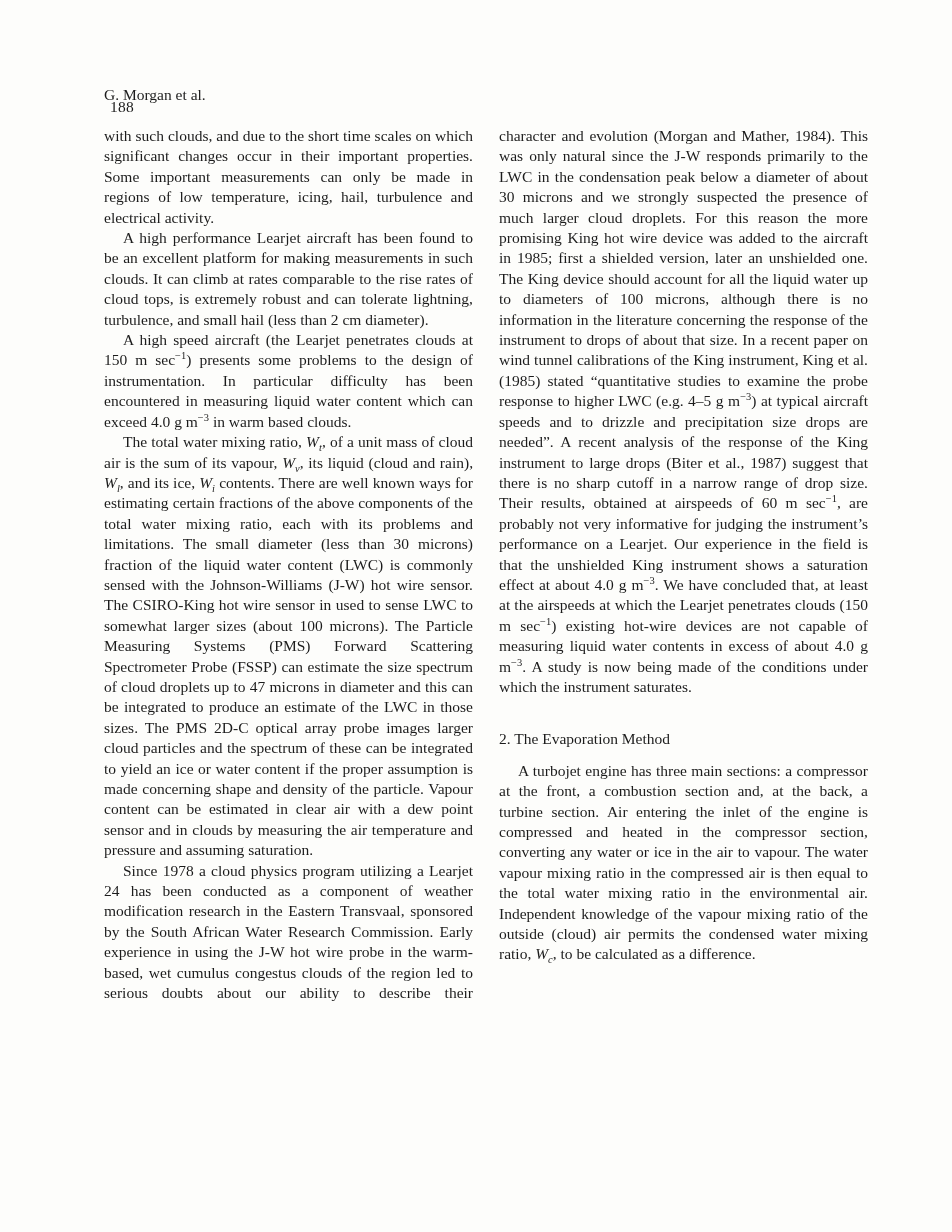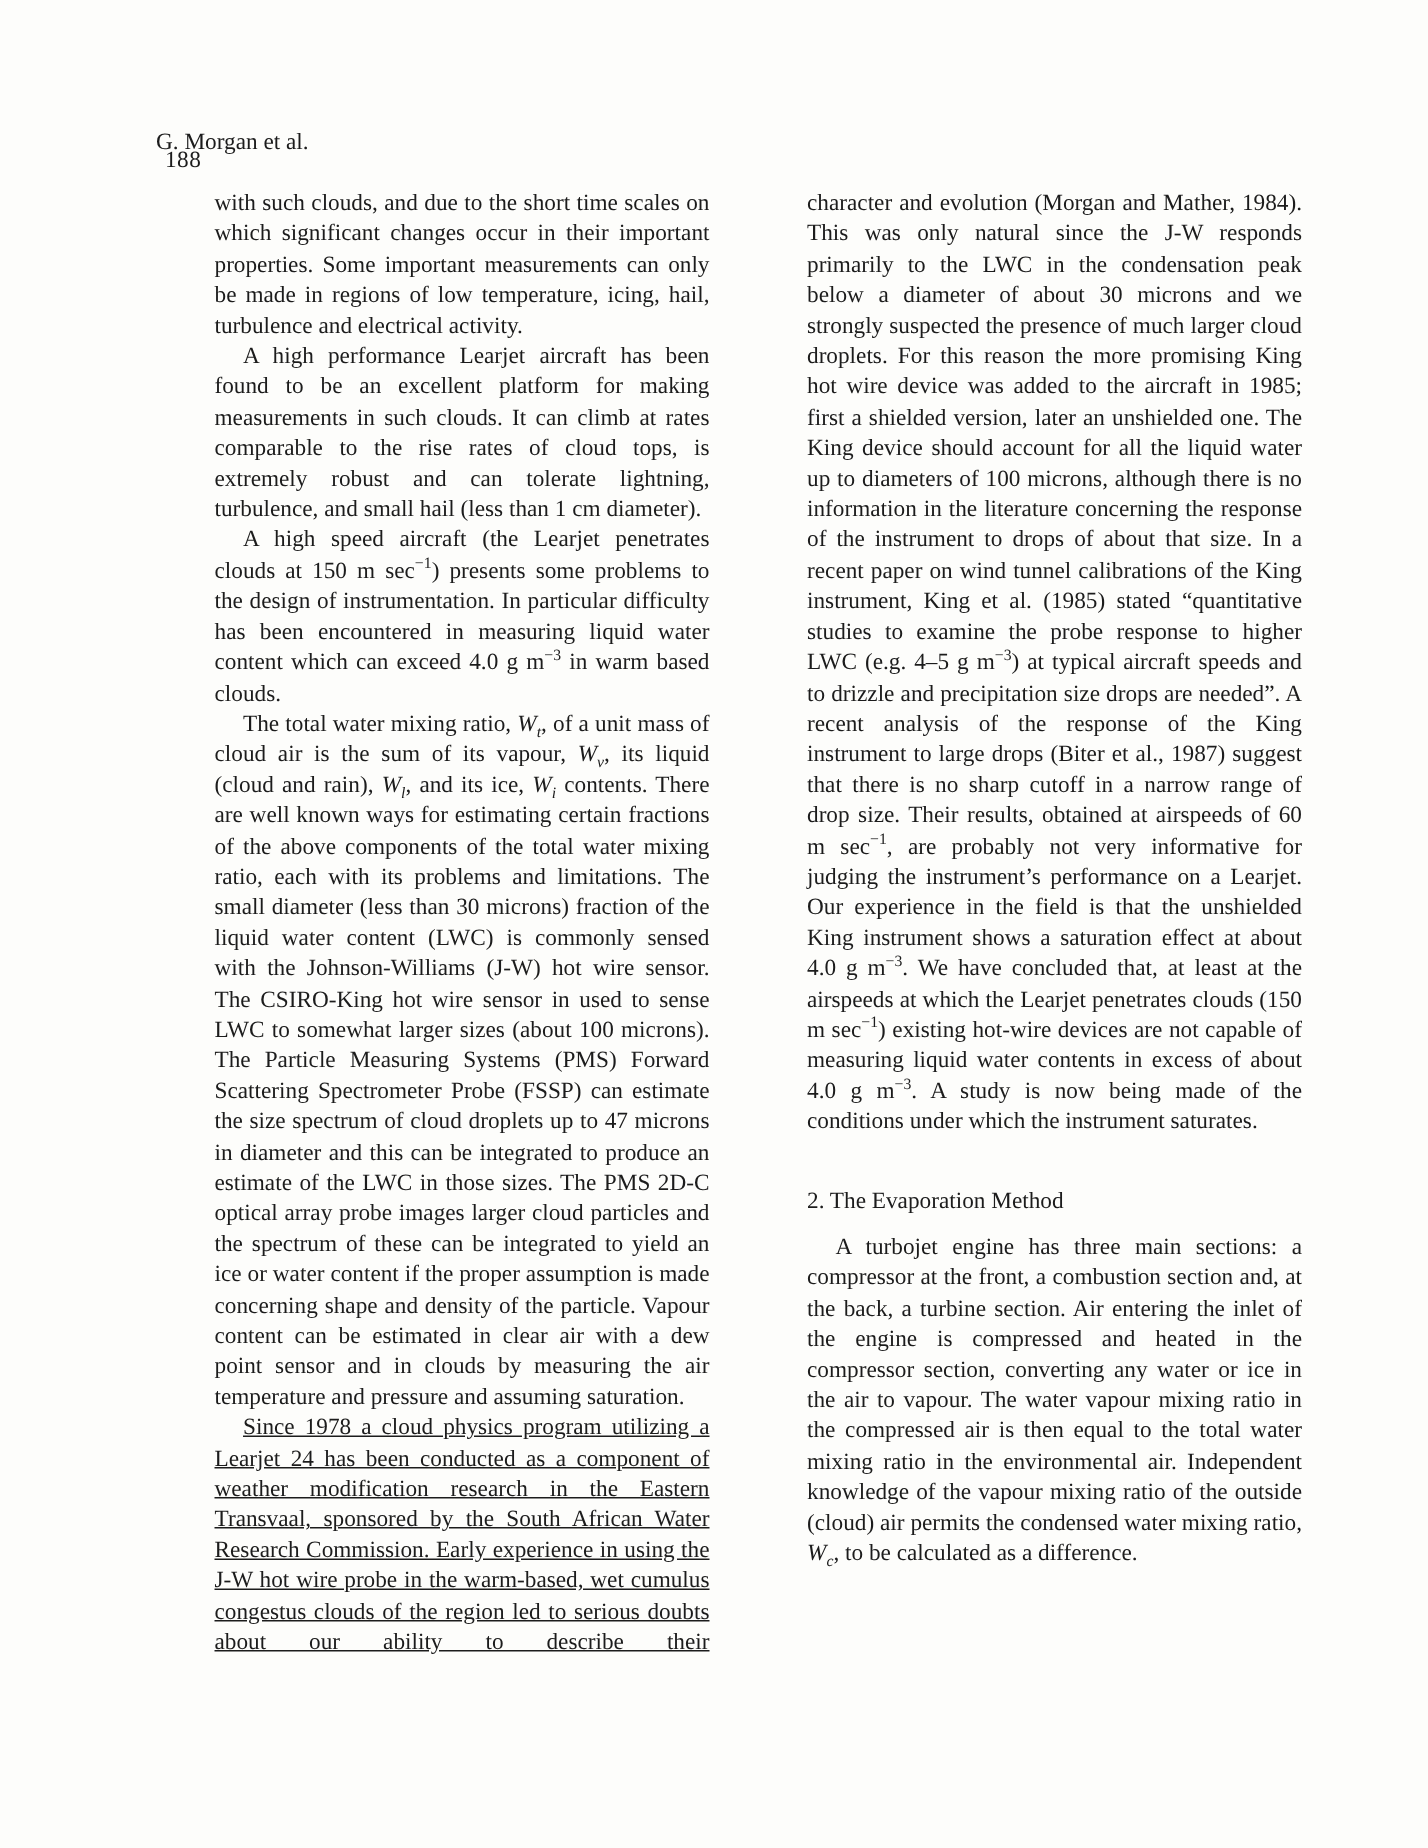--- a/index.html
+++ b/index.html
@@ -32,25 +32,24 @@
     position: absolute;
     top: 126px; left: 104px; width: 764px;
     display: flex;
     gap: 26px;
   }
   .column {
     width: 369px;
     font-size: 15.5px;
     line-height: 20.4px;
     text-align: justify;
-    margin-left: 39px;
   }
   .para { margin: 0; }
   .para.indent { text-indent: 19px; }
-  .para.flushlast { text-align-last: justify; text-decoration: underline; }
+  .para.flushlast { text-align-last: justify; }
   .section-heading {
     margin: 32px 0 11px 0;
     font-size: 15.5px;
     font-weight: 400;
     line-height: 20.4px;
     text-align: left;
   }
   sup {
     font-size: 10.5px;
     line-height: 0;
@@ -70,21 +69,21 @@
 <div class="page">
 
   <div class="running-head-row">
     <span class="page-number">188</span>
     <span class="running-head">G. Morgan et al.</span>
   </div>
 
   <div class="columns">
     <div class="column">
         <p class="para">with such clouds, and due to the short time scales on which significant changes occur in their important properties. Some important measurements can only be made in regions of low temperature, icing, hail, turbulence and electrical activity.</p>
-        <p class="para indent">A high performance Learjet aircraft has been found to be an excellent platform for making measurements in such clouds. It can climb at rates comparable to the rise rates of cloud tops, is extremely robust and can tolerate lightning, turbulence, and small hail (less than 1 cm diameter).</p>
+        <p class="para indent">A high performance Learjet aircraft has been found to be an excellent platform for making measurements in such clouds. It can climb at rates comparable to the rise rates of cloud tops, is extremely robust and can tolerate lightning, turbulence, and small hail (less than 2 cm diameter).</p>
         <p class="para indent">A high speed aircraft (the Learjet penetrates clouds at 150 m sec<sup>−1</sup>) presents some problems to the design of instrumentation. In particular difficulty has been encountered in measuring liquid water content which can exceed 4.0 g m<sup>−3</sup> in warm based clouds.</p>
         <p class="para indent">The total water mixing ratio, <i>W</i><sub>t</sub>, of a unit mass of cloud air is the sum of its vapour, <i>W</i><sub>v</sub>, its liquid (cloud and rain), <i>W</i><sub>l</sub>, and its ice, <i>W</i><sub>i</sub> contents. There are well known ways for estimating certain fractions of the above components of the total water mixing ratio, each with its problems and limitations. The small diameter (less than 30 microns) fraction of the liquid water content (LWC) is commonly sensed with the Johnson-Williams (J-W) hot wire sensor. The CSIRO-King hot wire sensor in used to sense LWC to somewhat larger sizes (about 100 microns). The Particle Measuring Systems (PMS) Forward Scattering Spectrometer Probe (FSSP) can estimate the size spectrum of cloud droplets up to 47 microns in diameter and this can be integrated to produce an estimate of the LWC in those sizes. The PMS 2D-C optical array probe images larger cloud particles and the spectrum of these can be integrated to yield an ice or water content if the proper assumption is made concerning shape and density of the particle. Vapour content can be estimated in clear air with a dew point sensor and in clouds by measuring the air temperature and pressure and assuming saturation.</p>
         <p class="para indent flushlast">Since 1978 a cloud physics program utilizing a Learjet 24 has been conducted as a component of weather modification research in the Eastern Transvaal, sponsored by the South African Water Research Commission. Early experience in using the J-W hot wire probe in the warm-based, wet cumulus congestus clouds of the region led to serious doubts about our ability to describe their</p>
       </div>
     <div class="column">
         <p class="para">character and evolution (Morgan and Mather, 1984). This was only natural since the J-W responds primarily to the LWC in the condensation peak below a diameter of about 30 microns and we strongly suspected the presence of much larger cloud droplets. For this reason the more promising King hot wire device was added to the aircraft in 1985; first a shielded version, later an unshielded one. The King device should account for all the liquid water up to diameters of 100 microns, although there is no information in the literature concerning the response of the instrument to drops of about that size. In a recent paper on wind tunnel calibrations of the King instrument, King et al. (1985) stated “quantitative studies to examine the probe response to higher LWC (e.g. 4–5 g m<sup>−3</sup>) at typical aircraft speeds and to drizzle and precipitation size drops are needed”. A recent analysis of the response of the King instrument to large drops (Biter et al., 1987) suggest that there is no sharp cutoff in a narrow range of drop size. Their results, obtained at airspeeds of 60 m sec<sup>−1</sup>, are probably not very informative for judging the instrument’s performance on a Learjet. Our experience in the field is that the unshielded King instrument shows a saturation effect at about 4.0 g m<sup>−3</sup>. We have concluded that, at least at the airspeeds at which the Learjet penetrates clouds (150 m sec<sup>−1</sup>) existing hot-wire devices are not capable of measuring liquid water contents in excess of about 4.0 g m<sup>−3</sup>. A study is now being made of the conditions under which the instrument saturates.</p>
         <h2 class="section-heading">2. The Evaporation Method</h2>
         <p class="para indent">A turbojet engine has three main sections: a compressor at the front, a combustion section and, at the back, a turbine section. Air entering the inlet of the engine is compressed and heated in the compressor section, converting any water or ice in the air to vapour. The water vapour mixing ratio in the compressed air is then equal to the total water mixing ratio in the environmental air. Independent knowledge of the vapour mixing ratio of the outside (cloud) air permits the condensed water mixing ratio, <i>W</i><sub>c</sub>, to be calculated as a difference.</p>
       </div>
   </div>

